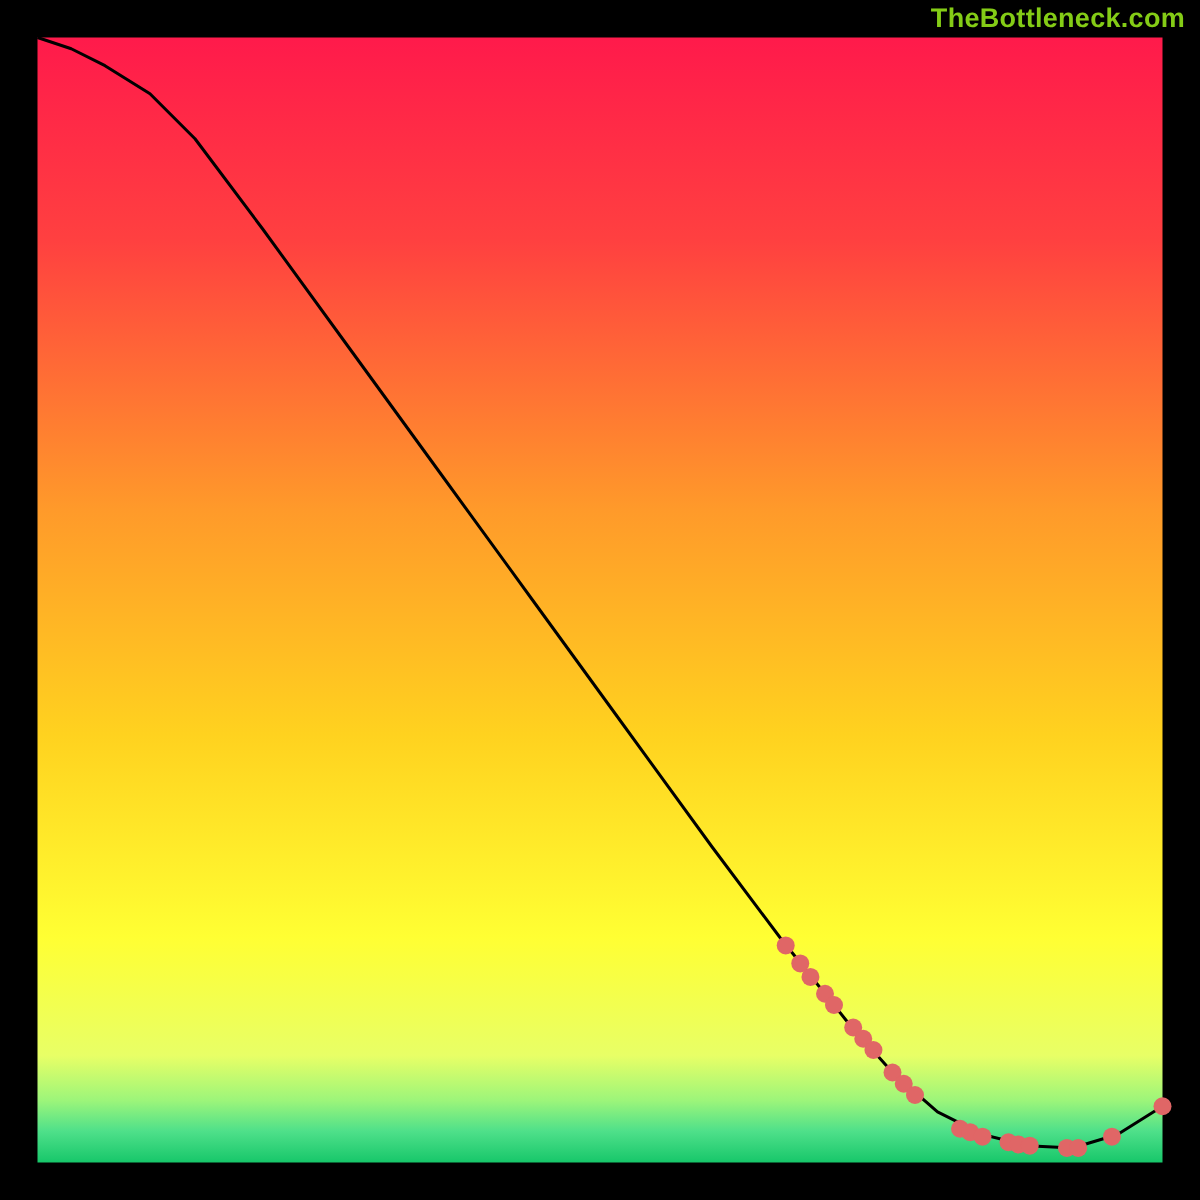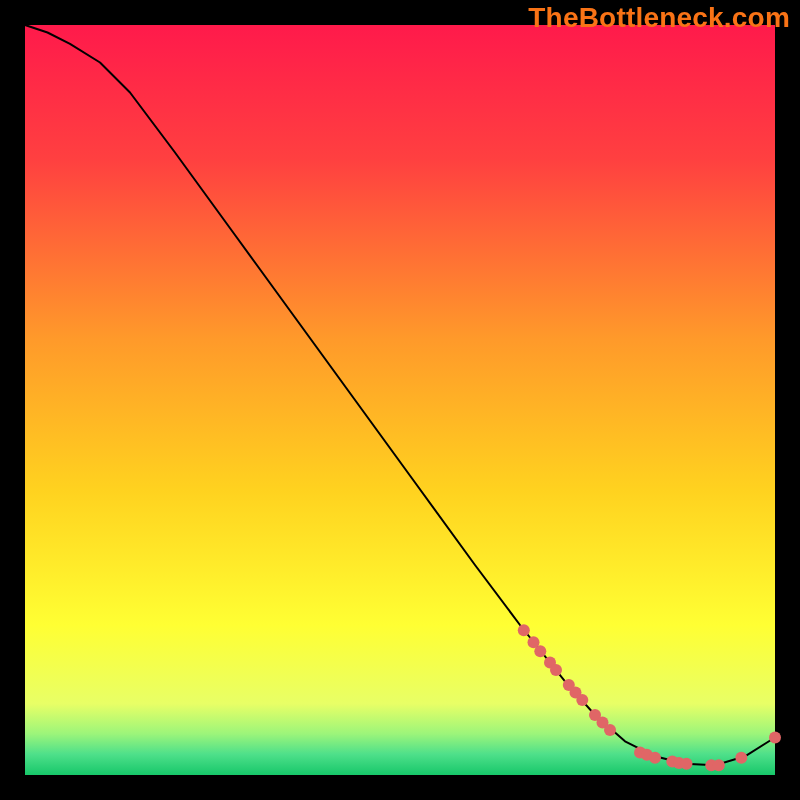--- a/index.html
+++ b/index.html
@@ -13,23 +13,23 @@
   .stage {
     position: relative;
     width: 800px;
     height: 800px;
   }
   .watermark {
     position: absolute;
     top: 2px;
     right: 10px;
     font-family: Arial, Helvetica, sans-serif;
-    font-size: 28px;
+    font-size: 18px;
     font-weight: 600;
-    color: #f97316;
+    color: #84cc16;
     letter-spacing: 0.2px;
     user-select: none;
   }
   svg {
     position: absolute;
     left: 0;
     top: 0;
   }
 </style>
 </head>

